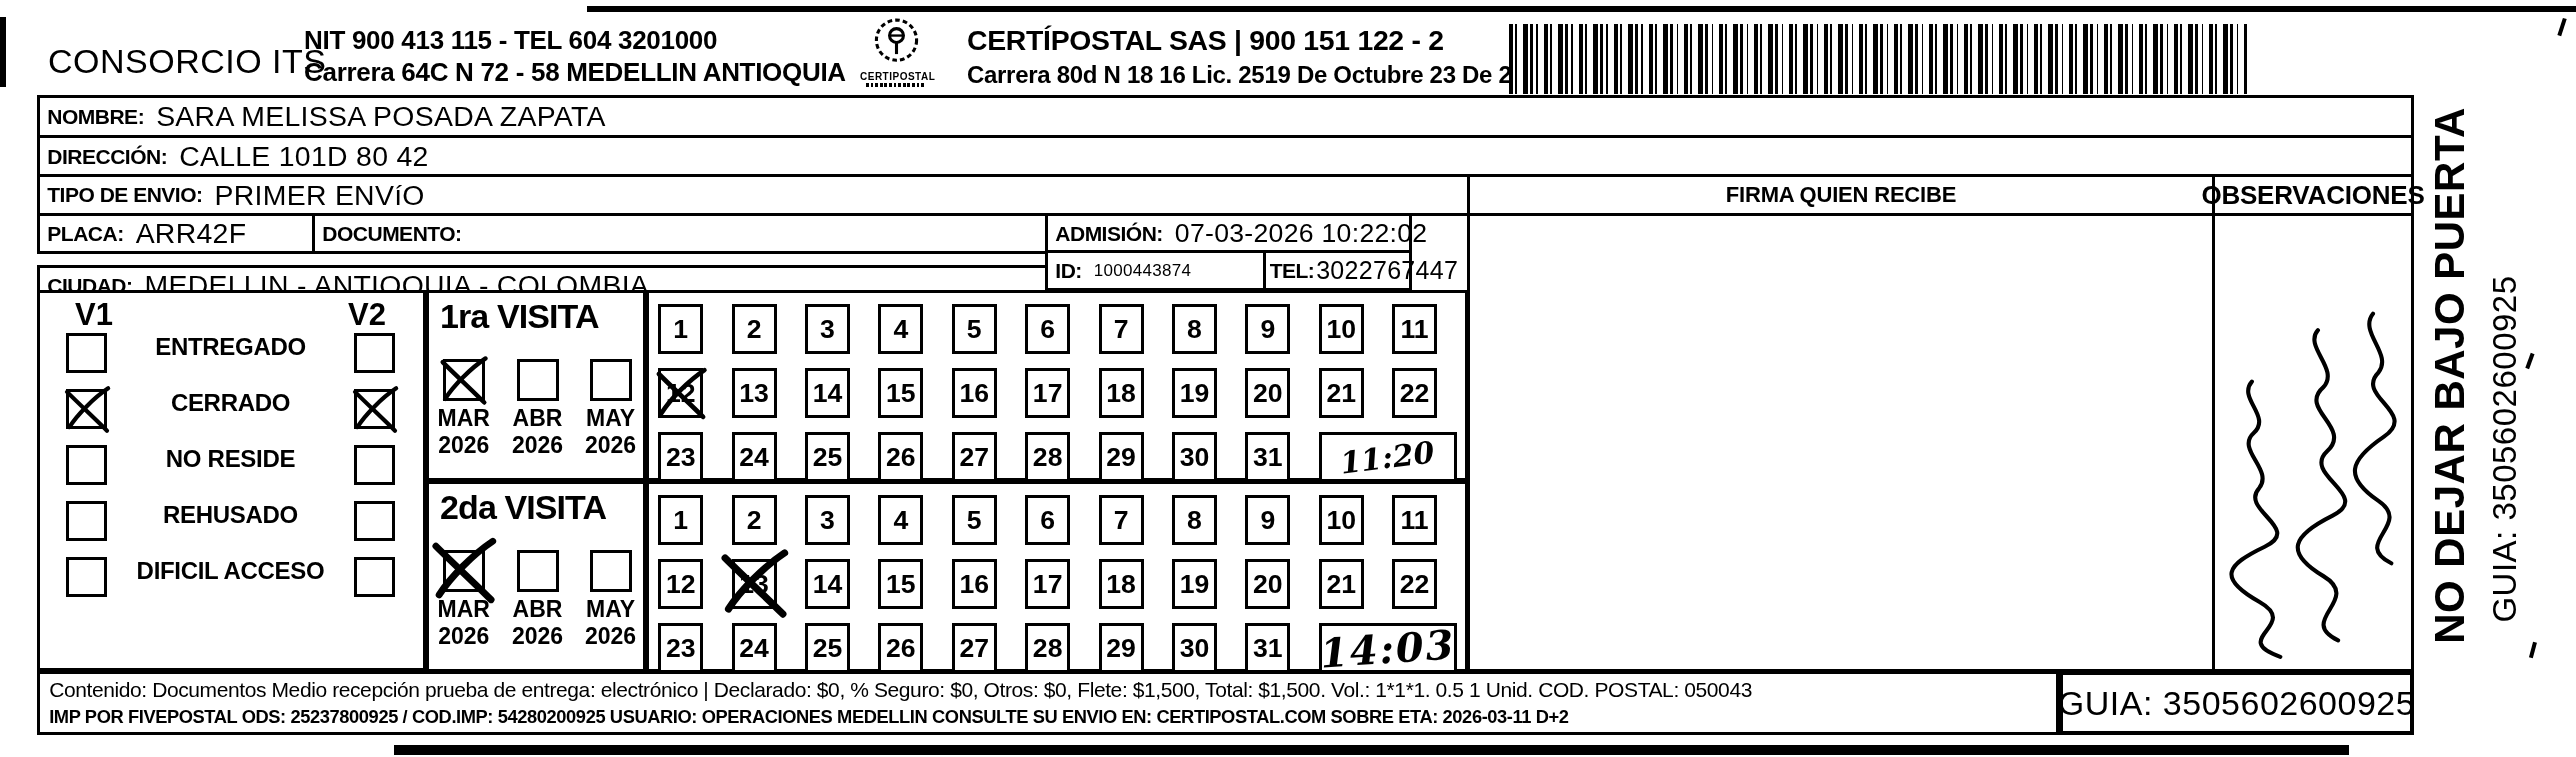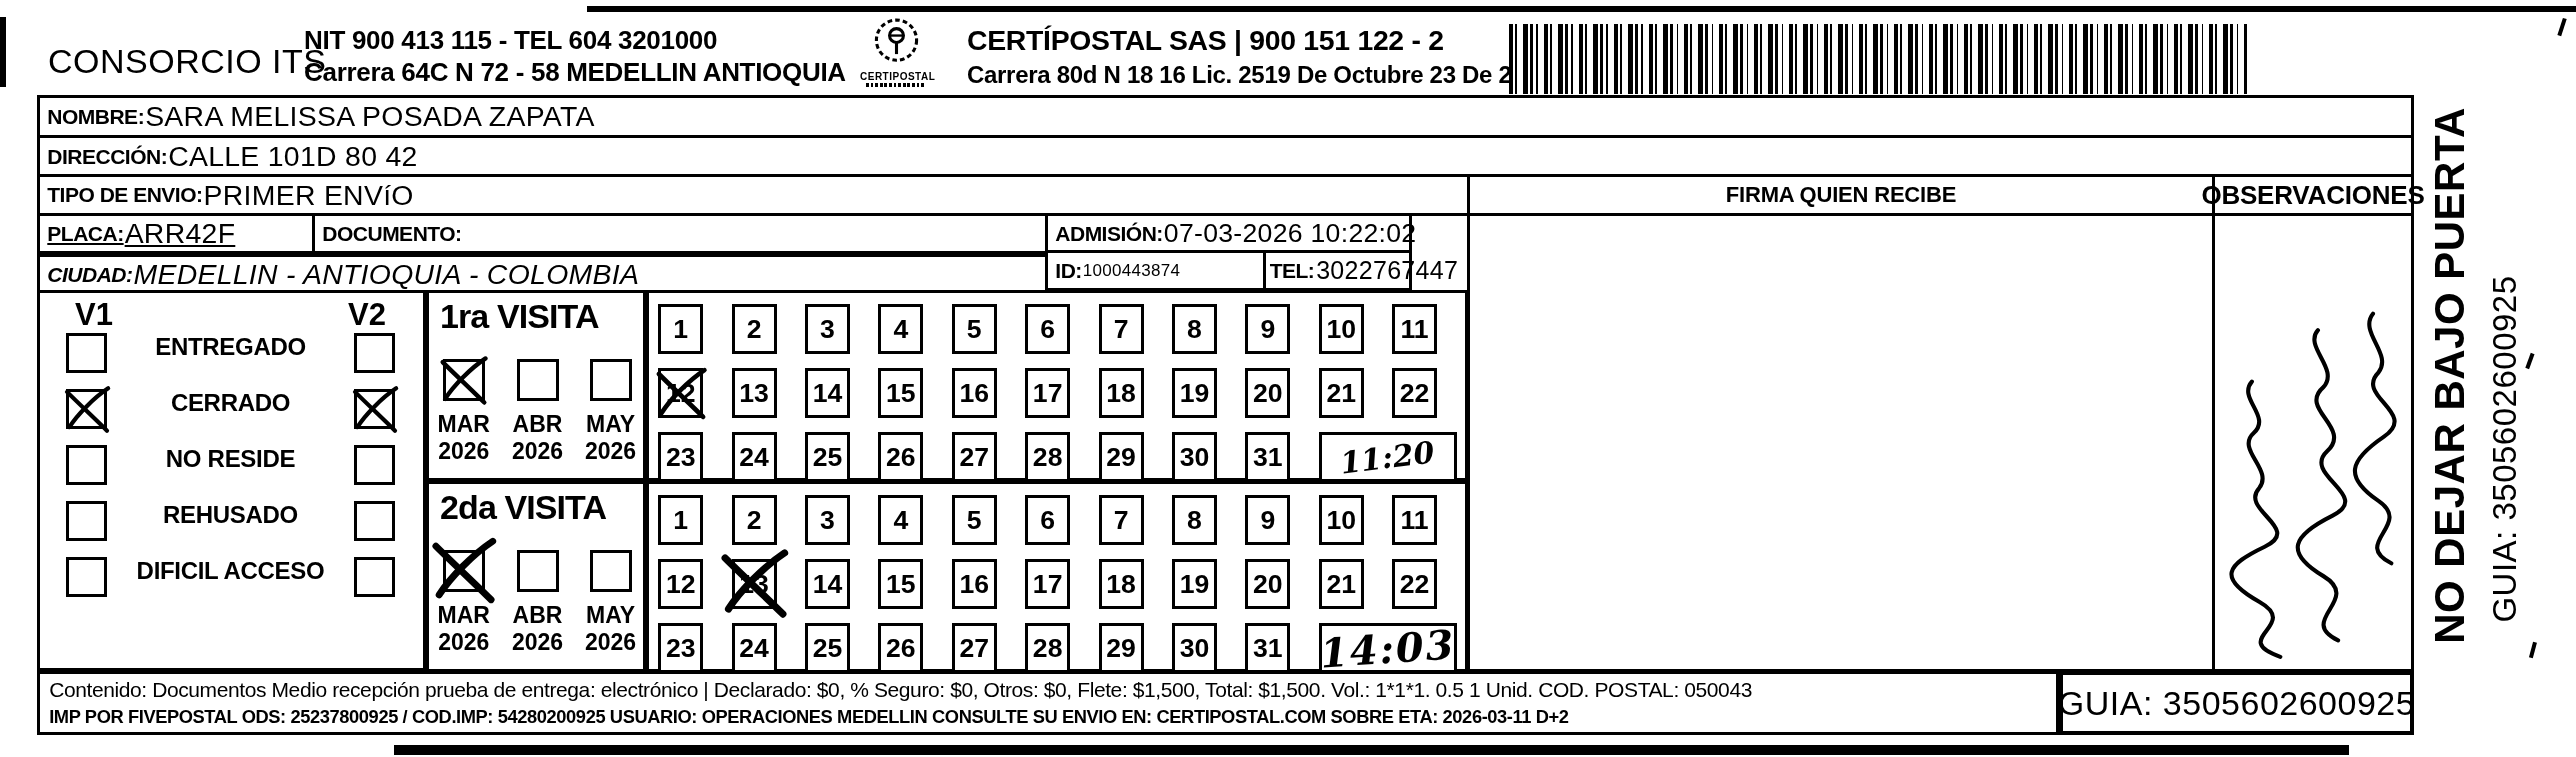--- a/index.html
+++ b/index.html
@@ -9,39 +9,39 @@
   
   .company{font-size:34px;letter-spacing:0.5px;font-weight:500;}
   .hinfo{font-size:26px;font-weight:700;line-height:32px;letter-spacing:-0.3px;}
   .carrier1{font-size:28.4px;font-weight:700;letter-spacing:-0.3px;}
   .carrier2{font-size:24px;font-weight:700;letter-spacing:-0.3px;margin-top:3.7px;}
   .logo-cap{font-size:10px;font-weight:700;letter-spacing:0.5px;}
   .logo-sub{width:59px;height:3.7px;background:repeating-linear-gradient(90deg,#000 0 2.8px,#fff 2.8px 4.6px);margin-top:1.8px;}
   .barcode{background:repeating-linear-gradient(90deg,#000 0 3.7px,#fff 3.7px 6.4px,#000 6.4px 8.3px,#fff 8.3px 13.8px,#000 13.8px 19px,#fff 19px 21px,#000 21px 24px,#fff 24px 27.5px,#000 27.5px 29px,#fff 29px 35px);}
   
   .cell{position:absolute;border:3.7px solid #000;box-sizing:border-box;background:#fff;
-        display:flex;align-items:center;padding:0 7.3px;gap:1px;white-space:nowrap;overflow:visible;}
+        display:flex;align-items:center;padding:0 7.3px;gap:12px;white-space:nowrap;overflow:visible;}
   .lbl{font-weight:700;font-size:21px;letter-spacing:-0.5px;}
   .val{font-size:28.4px;letter-spacing:0.3px;}
   .hdrcell{justify-content:center;font-weight:700;font-size:22px;letter-spacing:-0.2px;}
   
   .vhead{font-size:31px;font-weight:700;}
   .status-row{display:flex;align-items:flex-start;height:56px;padding:0 26px;}
   .status-row .slbl{flex:1;text-align:center;font-size:24px;font-weight:700;letter-spacing:-0.3px;}
   .cb{display:inline-block;width:41px;height:40px;border:3.7px solid #000;box-sizing:border-box;
       position:relative;background:#fff;flex:0 0 auto;}
   .xmark{position:absolute;left:-6.4px;top:-6.4px;width:calc(100% + 13px);height:calc(100% + 13px);overflow:visible;}
   .xmark path{stroke:#000;stroke-width:3.6;fill:none;stroke-linecap:round;}
   .xmark.big{left:-14.7px;top:-14.7px;width:calc(100% + 29px);height:calc(100% + 29px);}
   .xmark.big path{stroke-width:4.2;}
   
   .visit-title{font-size:34px;font-weight:700;letter-spacing:-0.9px;}
   .month{position:absolute;width:55px;text-align:center;}
   .mcb{display:inline-block;width:42px;height:42px;border:3.7px solid #000;box-sizing:border-box;position:relative;background:#fff;}
-  .mlbl{font-size:23px;font-weight:700;margin-top:7px;}
+  .mlbl{font-size:23px;font-weight:700;margin-top:1px;}
   .ylbl{font-size:23px;font-weight:700;}
   
   .day-row{position:absolute;left:9.2px;display:flex;gap:28.4px;}
   .day-box{width:45px;height:50px;border:3.7px solid #000;box-sizing:border-box;display:flex;
            align-items:center;justify-content:center;font-size:26.6px;font-weight:700;
            position:relative;background:#fff;}
   .time-box{width:138px;height:50px;border:3.7px solid #000;box-sizing:border-box;display:flex;
             align-items:center;justify-content:center;position:relative;background:#fff;overflow:visible;}
   .hand{font-family:"DejaVu Serif",serif;font-style:italic;font-weight:700;}
   .hand1{font-size:30px;transform:rotate(-7deg);}
@@ -102,33 +102,33 @@
     <span class="val">CALLE 101D 80 42</span>
   </div>
 
   <div class="cell" style="left:37px;top:174px;width:1434px;height:42px;">
     <span class="lbl">TIPO DE ENVIO:</span>
     <span class="val">PRIMER ENVíO</span>
   </div>
   <div class="cell hdrcell" style="left:1467px;top:174px;width:748px;height:42px;">FIRMA QUIEN RECIBE</div>
   <div class="cell hdrcell" style="left:2212px;top:174px;width:202px;height:42px;font-size:26px;">OBSERVACIONES</div>
 
-  <div class="cell" style="left:37px;top:213px;width:279px;height:41px;text-decoration:underline;">
+  <div class="cell" style="left:37px;top:213px;width:279px;height:41px;">
     <span class="lbl">PLACA:</span>
     <span class="val">ARR42F</span>
   </div>
   <div class="cell" style="left:312px;top:213px;width:737px;height:41px;">
     <span class="lbl">DOCUMENTO:</span>
   </div>
   <div class="cell" style="left:1045px;top:213px;width:367px;height:41px;">
     <span class="lbl">ADMISIÓN:</span>
     <span class="val" style="font-size:26.6px;">07-03-2026 10:22:02</span>
   </div>
 
-  <div class="cell" style="left:37px;top:254px;width:1012px;height:41px;font-style:italic;">
+  <div class="cell" style="left:37px;top:265px;width:1012px;height:41px;">
     <span class="lbl">CIUDAD:</span>
     <span class="val">MEDELLIN - ANTIOQUIA - COLOMBIA</span>
   </div>
   <div class="cell" style="left:1045px;top:250px;width:221px;height:41px;">
     <span class="lbl">ID:</span>
     <span class="val" style="font-size:17px;">1000443874</span>
   </div>
   <div class="cell" style="left:1263px;top:250px;width:149px;height:41px;padding:0 3.7px;gap:1.8px;">
     <span class="lbl">TEL:</span>
     <span class="val" style="font-size:25px;">3022767447</span>

